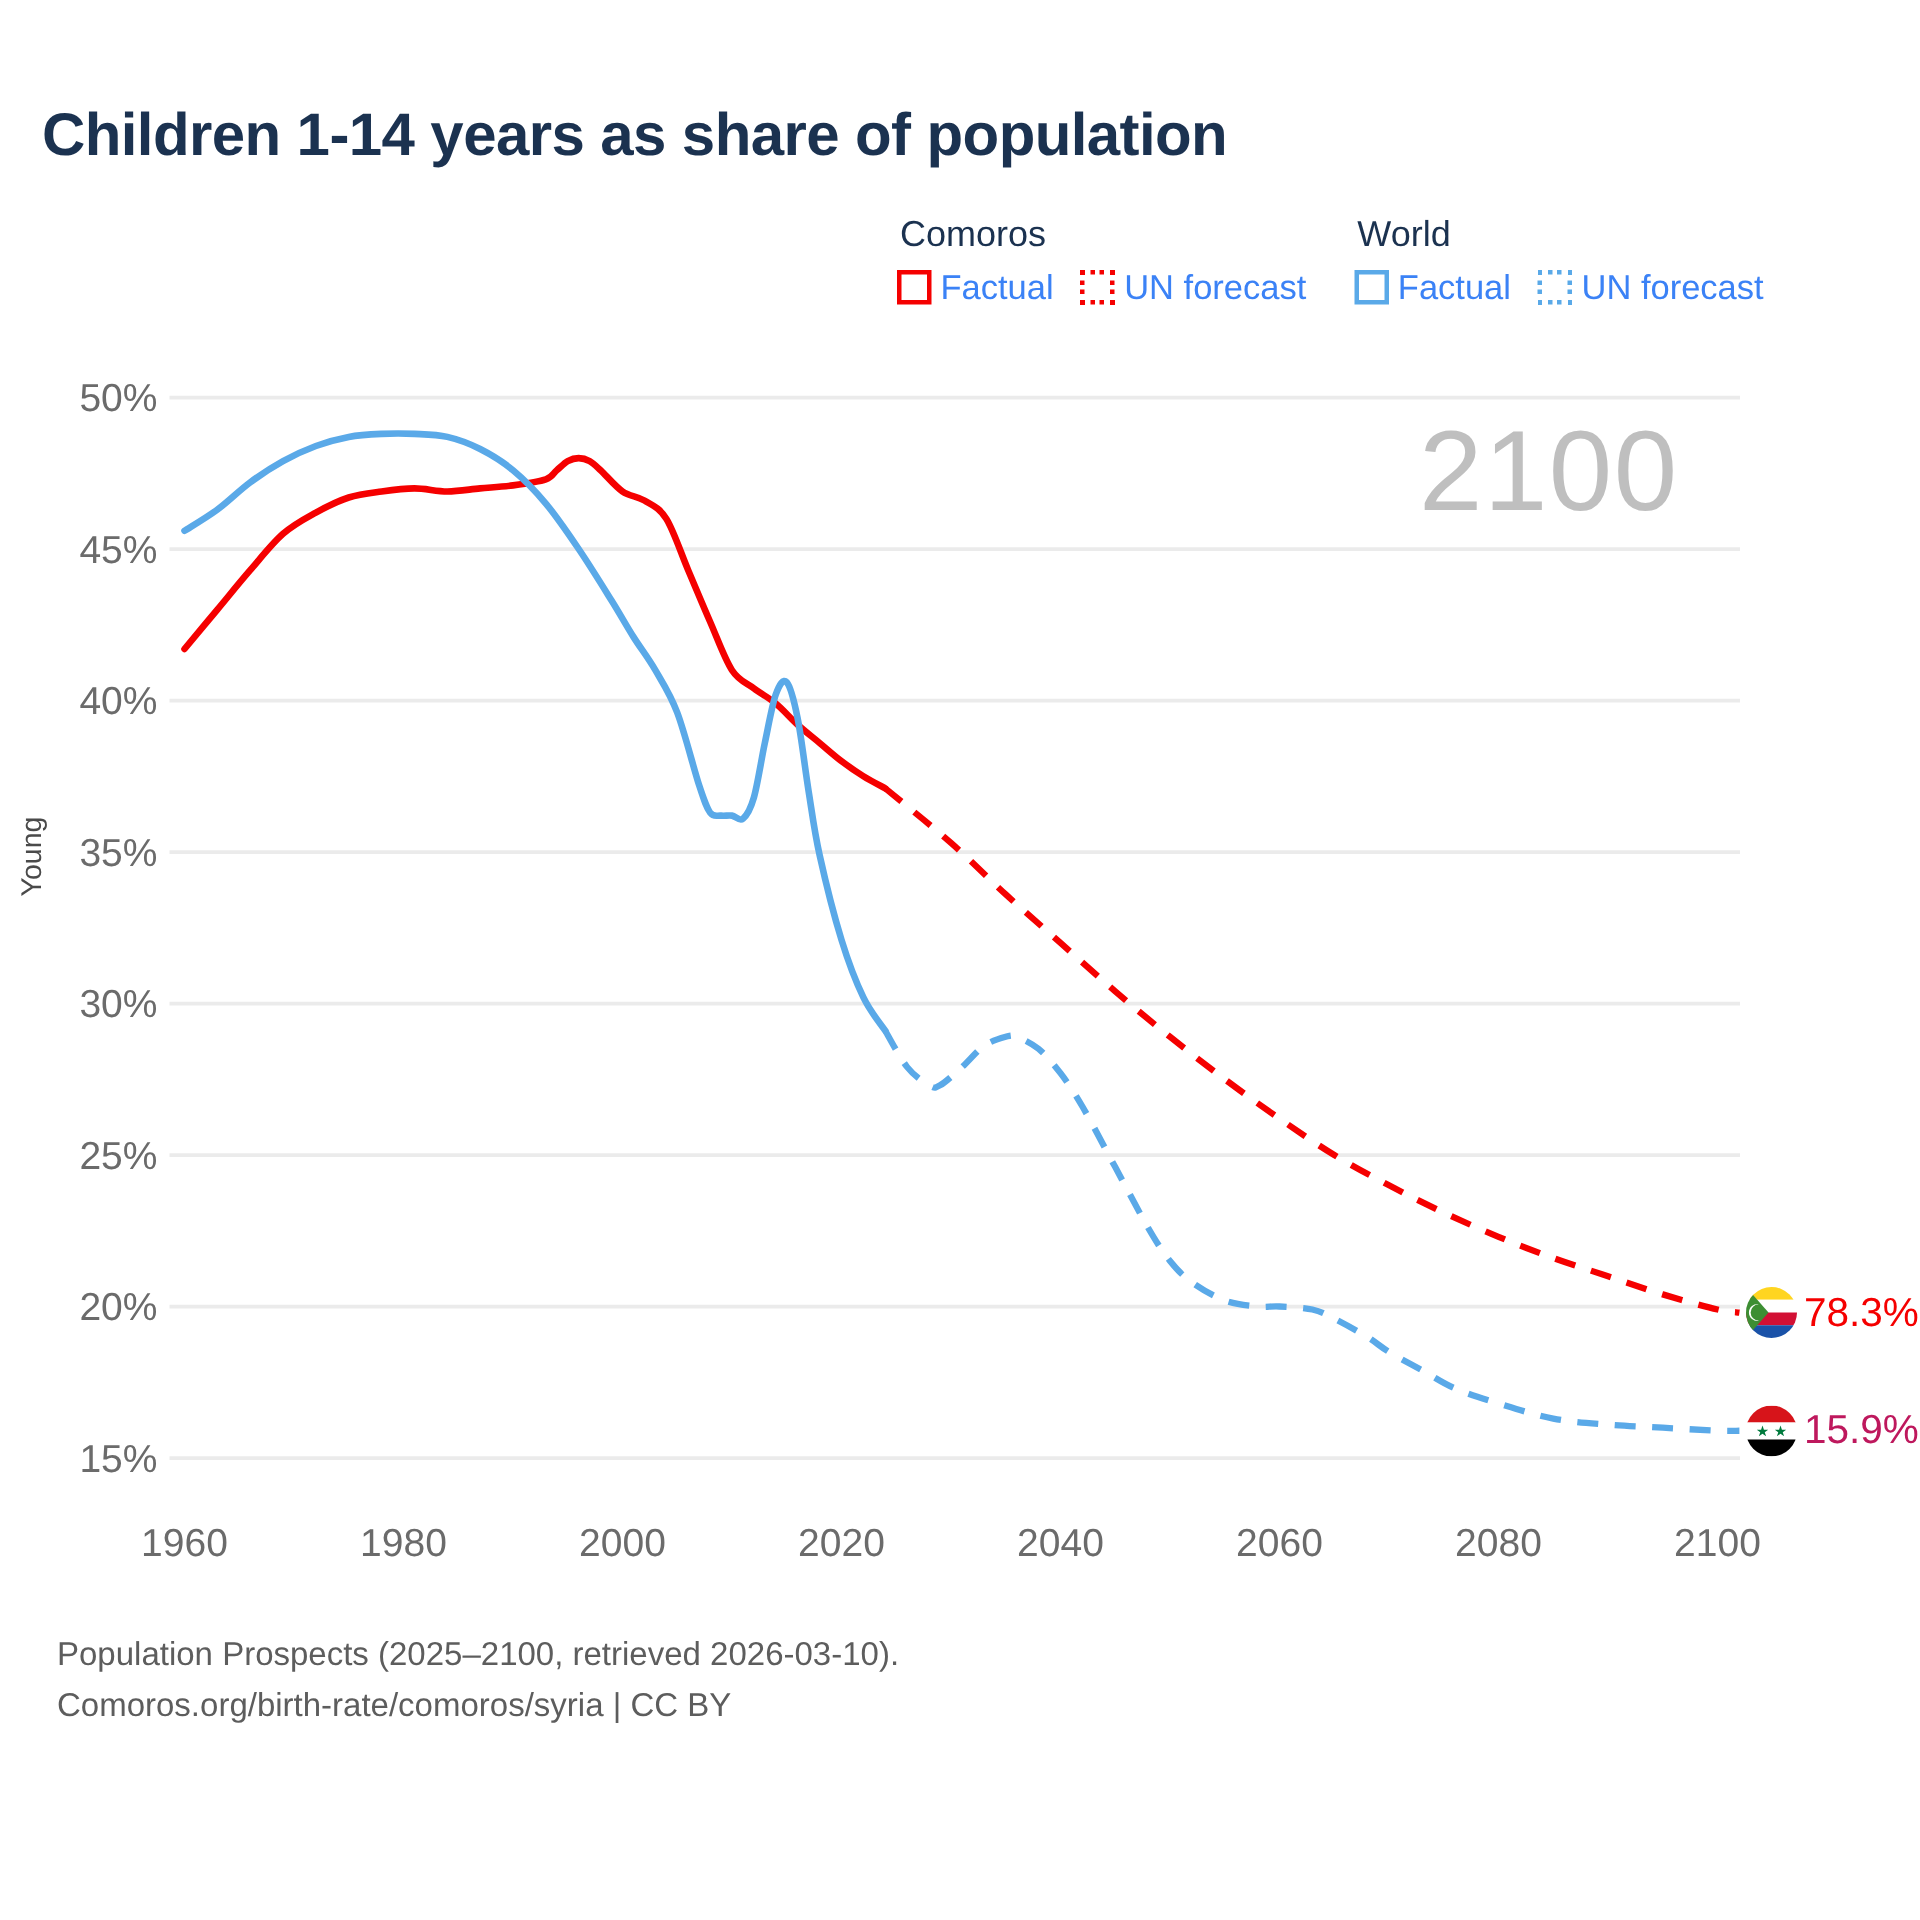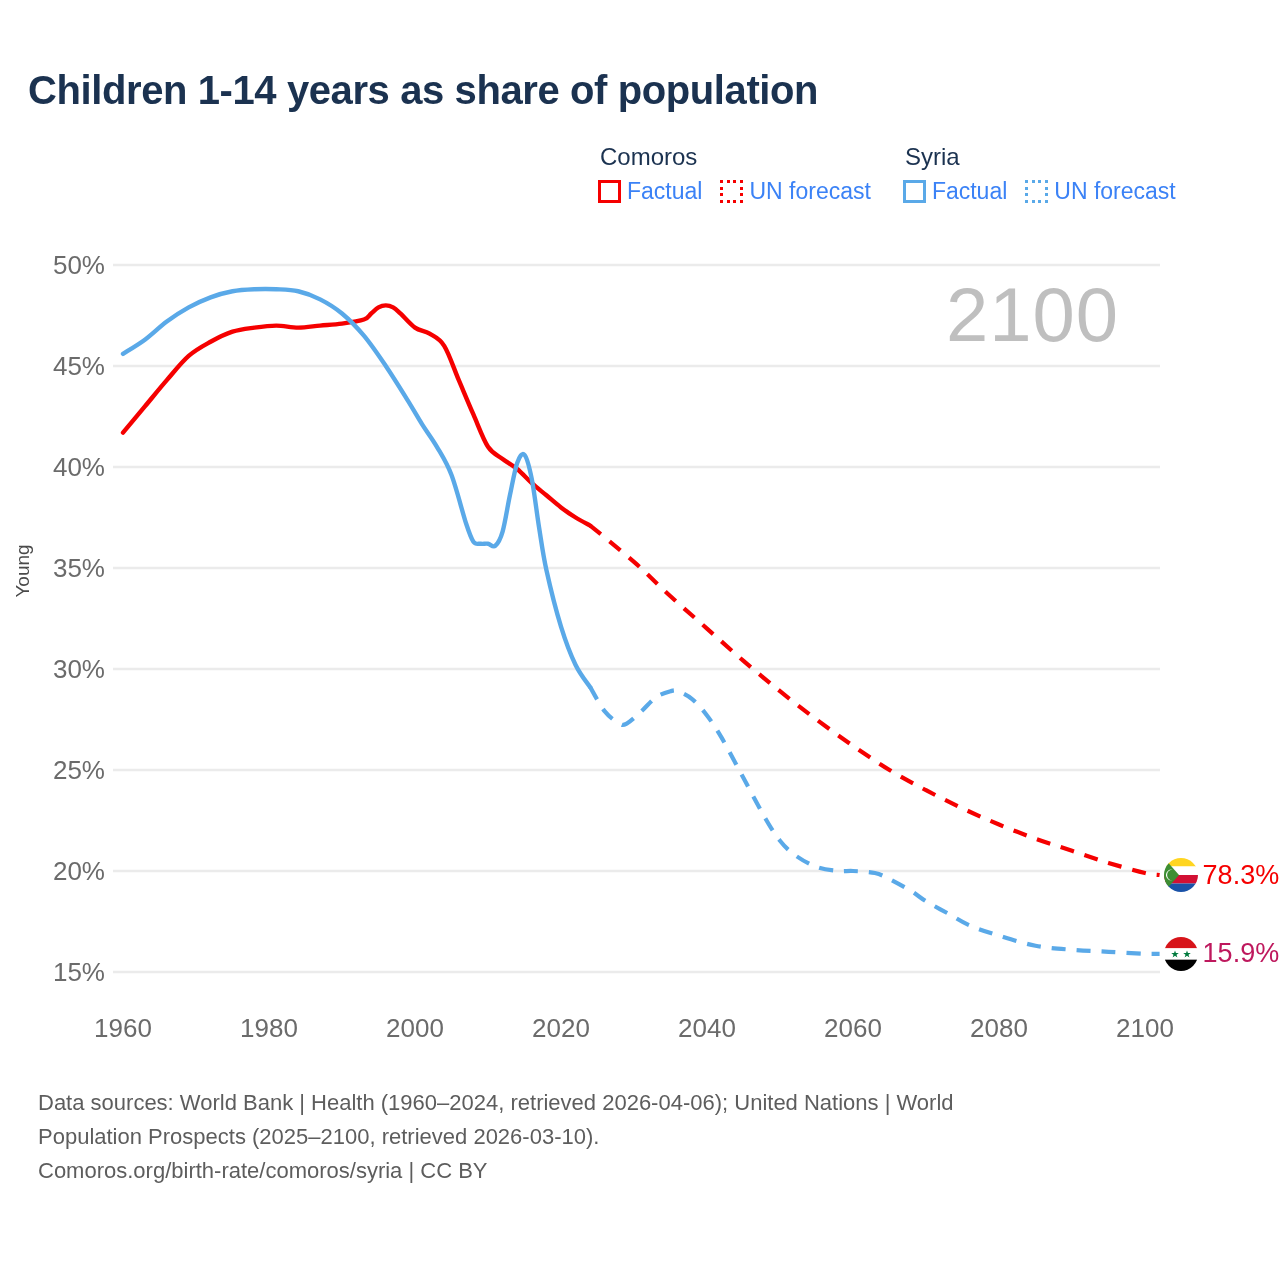--- a/index.html
+++ b/index.html
@@ -160,21 +160,21 @@
           <span class="legend-swatch sw-solid-red"></span>
           <span class="legend-label">Factual</span>
         </div>
         <div class="legend-item">
           <span class="legend-swatch sw-dot-red"></span>
           <span class="legend-label">UN forecast</span>
         </div>
       </div>
     </div>
     <div class="legend-group">
-      <div class="legend-country">Syria</div>
+      <div class="legend-country">World</div>
       <div class="legend-items">
         <div class="legend-item">
           <span class="legend-swatch sw-solid-blue"></span>
           <span class="legend-label">Factual</span>
         </div>
         <div class="legend-item">
           <span class="legend-swatch sw-dot-blue"></span>
           <span class="legend-label">UN forecast</span>
         </div>
       </div>
@@ -247,18 +247,17 @@
         <rect x="0" y="11.34" width="34" height="11.32" fill="#ffffff"></rect>
         <rect x="0" y="22.66" width="34" height="11.34" fill="#000000"></rect>
         <polygon fill="#007a3d" points="11,13.4 11.95,16.1 14.8,16.1 12.5,17.8 13.4,20.5 11,18.85 8.6,20.5 9.5,17.8 7.2,16.1 10.05,16.1"></polygon>
         <polygon fill="#007a3d" points="23,13.4 23.95,16.1 26.8,16.1 24.5,17.8 25.4,20.5 23,18.85 20.6,20.5 21.5,17.8 19.2,16.1 22.05,16.1"></polygon>
       </svg>
     </span>
     <span class="end-value v-blue">15.9%</span>
   </div>
 
   <div class="footer">
-    <div>Data sources: World Bank | Health (1960–2024, retrieved 2026-04-06); United Nations | World</div>
     <div>Population Prospects (2025–2100, retrieved 2026-03-10).</div>
     <div>Comoros.org/birth-rate/comoros/syria | CC BY</div>
   </div>
 
 </div>
 
 </body></html>

